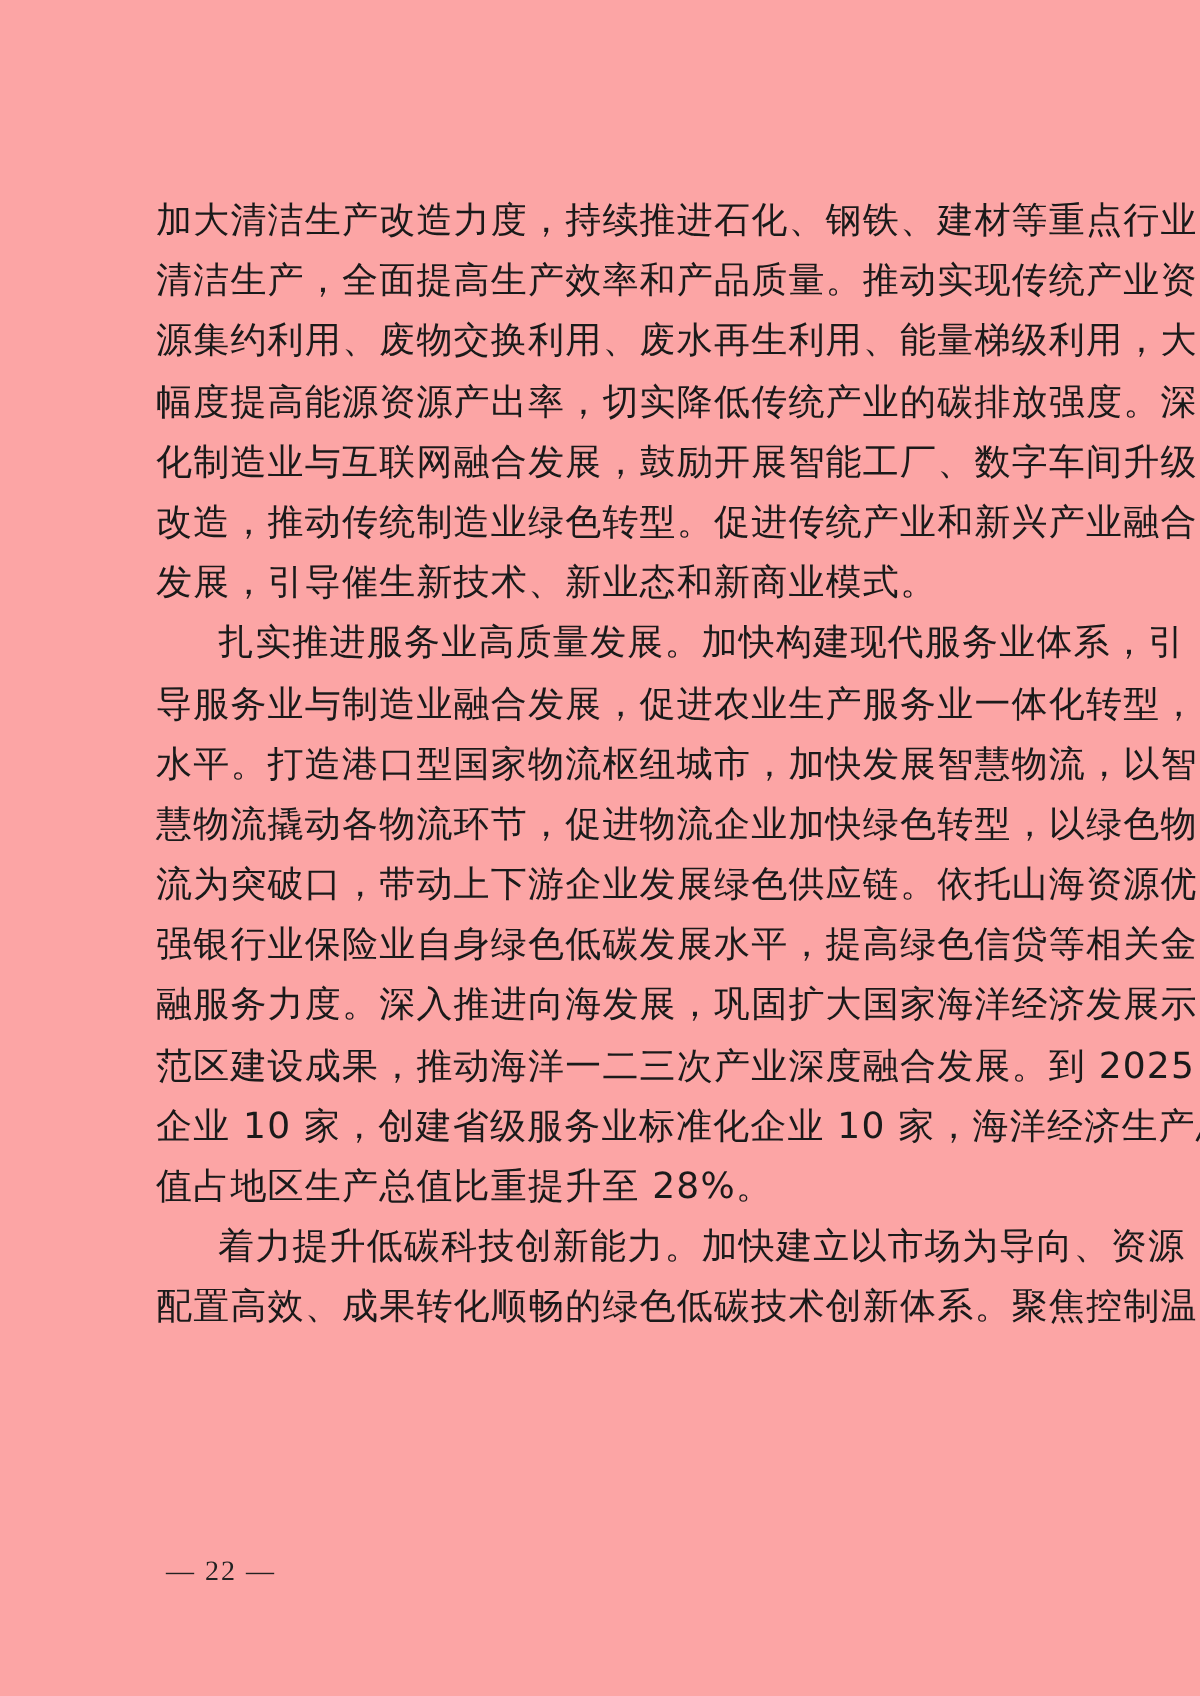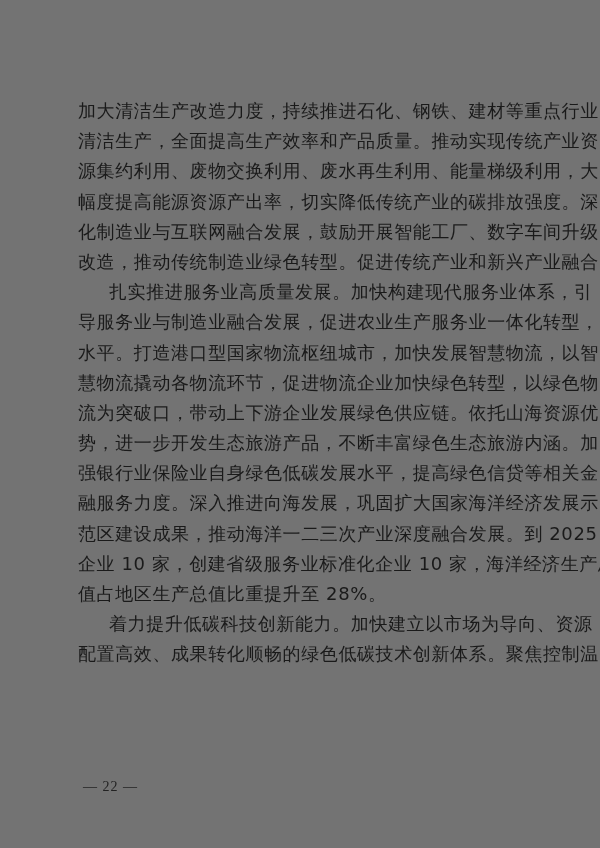--- a/index.html
+++ b/index.html
@@ -13,21 +13,21 @@
       position: relative;
       overflow: hidden;
       font-family: "DejaVu Sans", sans-serif;
       color: #1a1a1a;
     }
     .page {
       position: absolute;
       left: 0; top: 0;
       width: 600px;
       height: 848px;
-      background: #737373;
+      background: #fca5a5;
     }
     .body-text {
       position: absolute;
       left: 78px;
       top: 96px;
       width: 444px;
     }
     .line {
       display: block;
       height: 30.2px;
@@ -62,29 +62,29 @@
 <div class="page">
   <div class="body-text">
 
     <div>
       <span class="line">加大清洁生产改造力度，持续推进石化、钢铁、建材等重点行业</span>
       <span class="line">清洁生产，全面提高生产效率和产品质量。推动实现传统产业资</span>
       <span class="line">源集约利用、废物交换利用、废水再生利用、能量梯级利用，大</span>
       <span class="line">幅度提高能源资源产出率，切实降低传统产业的碳排放强度。深</span>
       <span class="line">化制造业与互联网融合发展，鼓励开展智能工厂、数字车间升级</span>
       <span class="line">改造，推动传统制造业绿色转型。促进传统产业和新兴产业融合</span>
+      <span class="line last">发展，引导催生新技术、新业态和新商业模式。</span>
     </div>
 
     <div>
       <span class="line indent">扎实推进服务业高质量发展。加快构建现代服务业体系，引</span>
       <span class="line">导服务业与制造业融合发展，促进农业生产服务业一体化转型，</span>
       <span class="line">水平。打造港口型国家物流枢纽城市，加快发展智慧物流，以智</span>
       <span class="line">慧物流撬动各物流环节，促进物流企业加快绿色转型，以绿色物</span>
       <span class="line">流为突破口，带动上下游企业发展绿色供应链。依托山海资源优</span>
-      <span class="line">势，进一步开发生态旅游产品，不断丰富绿色生态旅游内涵。加</span>
       <span class="line">强银行业保险业自身绿色低碳发展水平，提高绿色信贷等相关金</span>
       <span class="line">融服务力度。深入推进向海发展，巩固扩大国家海洋经济发展示</span>
       <span class="line">范区建设成果，推动海洋一二三次产业深度融合发展。到 2025</span>
       <span class="line">企业 10 家，创建省级服务业标准化企业 10 家，海洋经济生产总</span>
       <span class="line last">值占地区生产总值比重提升至 28%。</span>
     </div>
 
     <div>
       <span class="line indent">着力提升低碳科技创新能力。加快建立以市场为导向、资源</span>
       <span class="line">配置高效、成果转化顺畅的绿色低碳技术创新体系。聚焦控制温</span>

